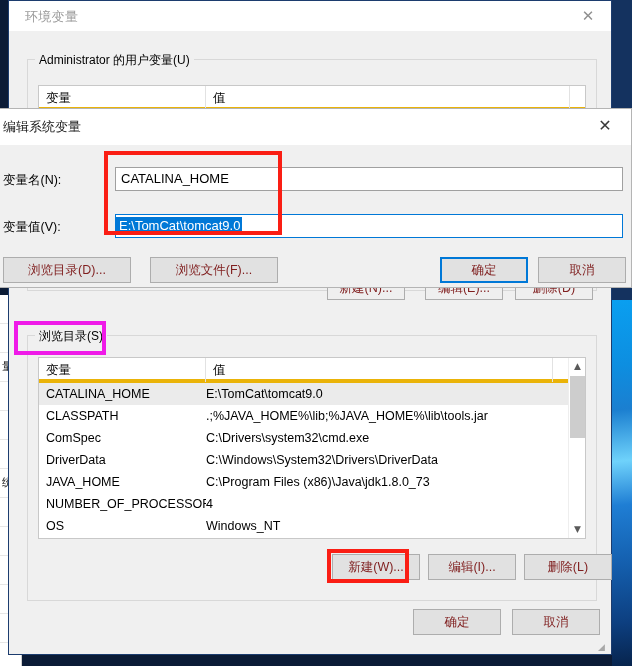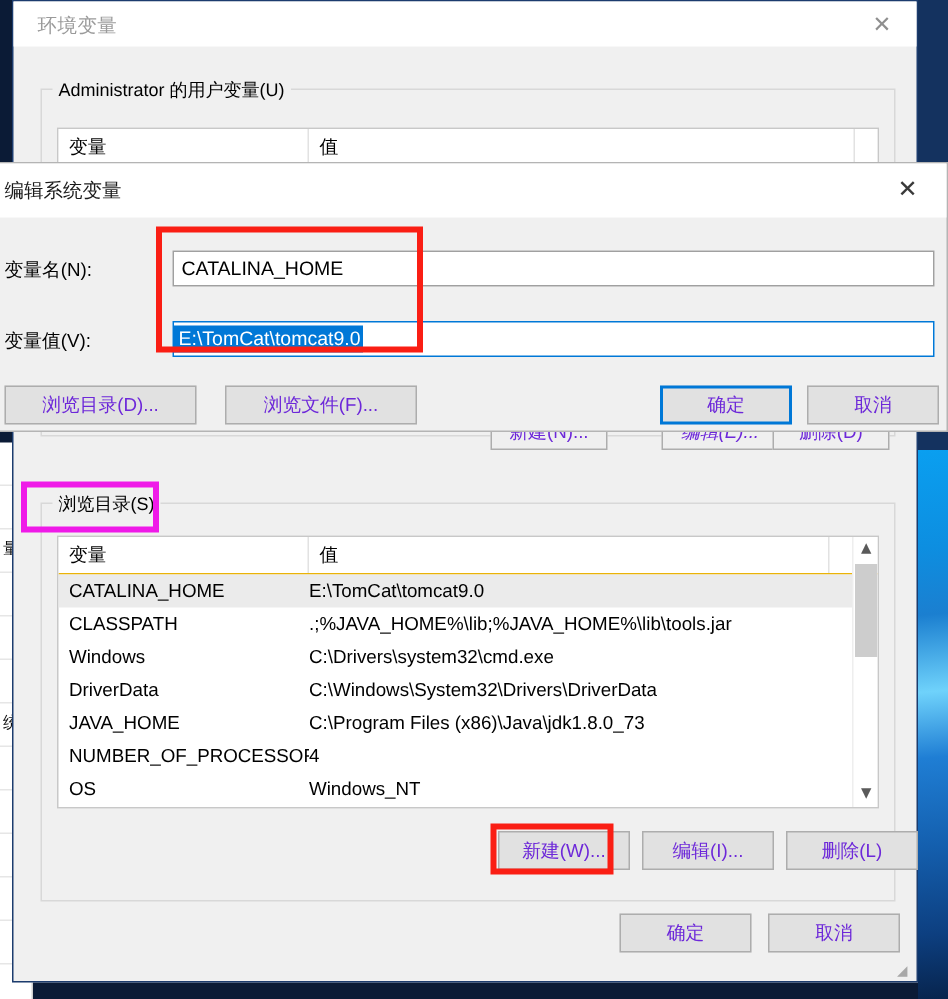--- a/index.html
+++ b/index.html
@@ -112,21 +112,21 @@
     position: absolute;
     background: #ffffff;
     border: 1px solid #c8c8c8;
     box-sizing: border-box;
     overflow: hidden;
   }
   .lv-head {
     position: relative;
     height: 25px;
     background: #ffffff;
-    border-bottom: 1px solid #eab308;
+    border-bottom: 4px solid #eab308;
     box-sizing: border-box;
   }
   .lv-head .th {
     position: absolute;
     top: 0; height: 24px; line-height: 24px;
     font-size: 12.5px;
     color: #000;
     padding-left: 7px;
     box-sizing: border-box;
     border-right: 1px solid #e2e2e2;
@@ -170,21 +170,21 @@
     background: #cdcdcd;
   }
 
   
   .btn {
     position: absolute;
     background: #e1e1e1;
     border: 1px solid #adadad;
     box-sizing: border-box;
     font-size: 12.5px;
-    color: #6d28d9;
+    color: #7f1d1d;
     text-align: center;
     white-space: nowrap;
     overflow: hidden;
   }
   .btn.default {
     border: 2px solid #0078d7;
     background: #e1e1e1;
   }
   .btn.light { background: #efefef; }
 
@@ -290,42 +290,42 @@
     <div class="group-legend" style="left:26px; top:51px;">Administrator 的用户变量(U)</div>
 
     <div class="lv" style="left:29px; top:84px; width:548px; height:124px;">
       <div class="lv-head">
         <div class="th" style="left:0; width:167px;">变量</div>
         <div class="th" style="left:167px; width:364px;">值</div>
       </div>
     </div>
 
     <div class="btn light" style="left:318px; top:275px; width:78px; height:24px; line-height:22px;">新建(N)...</div>
-    <div class="btn light" style="left:432px; top:275px; width:78px; height:24px; line-height:22px;font-style:italic;">编辑(E)...</div>
+    <div class="btn light" style="left:416px; top:275px; width:78px; height:24px; line-height:22px;">编辑(E)...</div>
     <div class="btn light" style="left:506px; top:275px; width:78px; height:24px; line-height:22px;">删除(D)</div>
 
     <div class="group" style="left:18px; top:334px; width:570px; height:266px;"></div>
     <div class="group-legend" style="left:26px; top:327px;">浏览目录(S)</div>
 
     <div class="lv" style="left:29px; top:356px; width:548px; height:182px;">
       <div class="lv-head">
         <div class="th" style="left:0; width:167px;">变量</div>
         <div class="th" style="left:167px; width:347px;">值</div>
       </div>
 
       <div class="lv-row sel">
         <div class="c1">CATALINA_HOME</div>
         <div class="c2">E:\TomCat\tomcat9.0</div>
       </div>
       <div class="lv-row">
         <div class="c1">CLASSPATH</div>
         <div class="c2">.;%JAVA_HOME%\lib;%JAVA_HOME%\lib\tools.jar</div>
       </div>
       <div class="lv-row">
-        <div class="c1">Windows</div>
+        <div class="c1">ComSpec</div>
         <div class="c2">C:\Drivers\system32\cmd.exe</div>
       </div>
       <div class="lv-row">
         <div class="c1">DriverData</div>
         <div class="c2">C:\Windows\System32\Drivers\DriverData</div>
       </div>
       <div class="lv-row">
         <div class="c1">JAVA_HOME</div>
         <div class="c2">C:\Program Files (x86)\Java\jdk1.8.0_73</div>
       </div>

